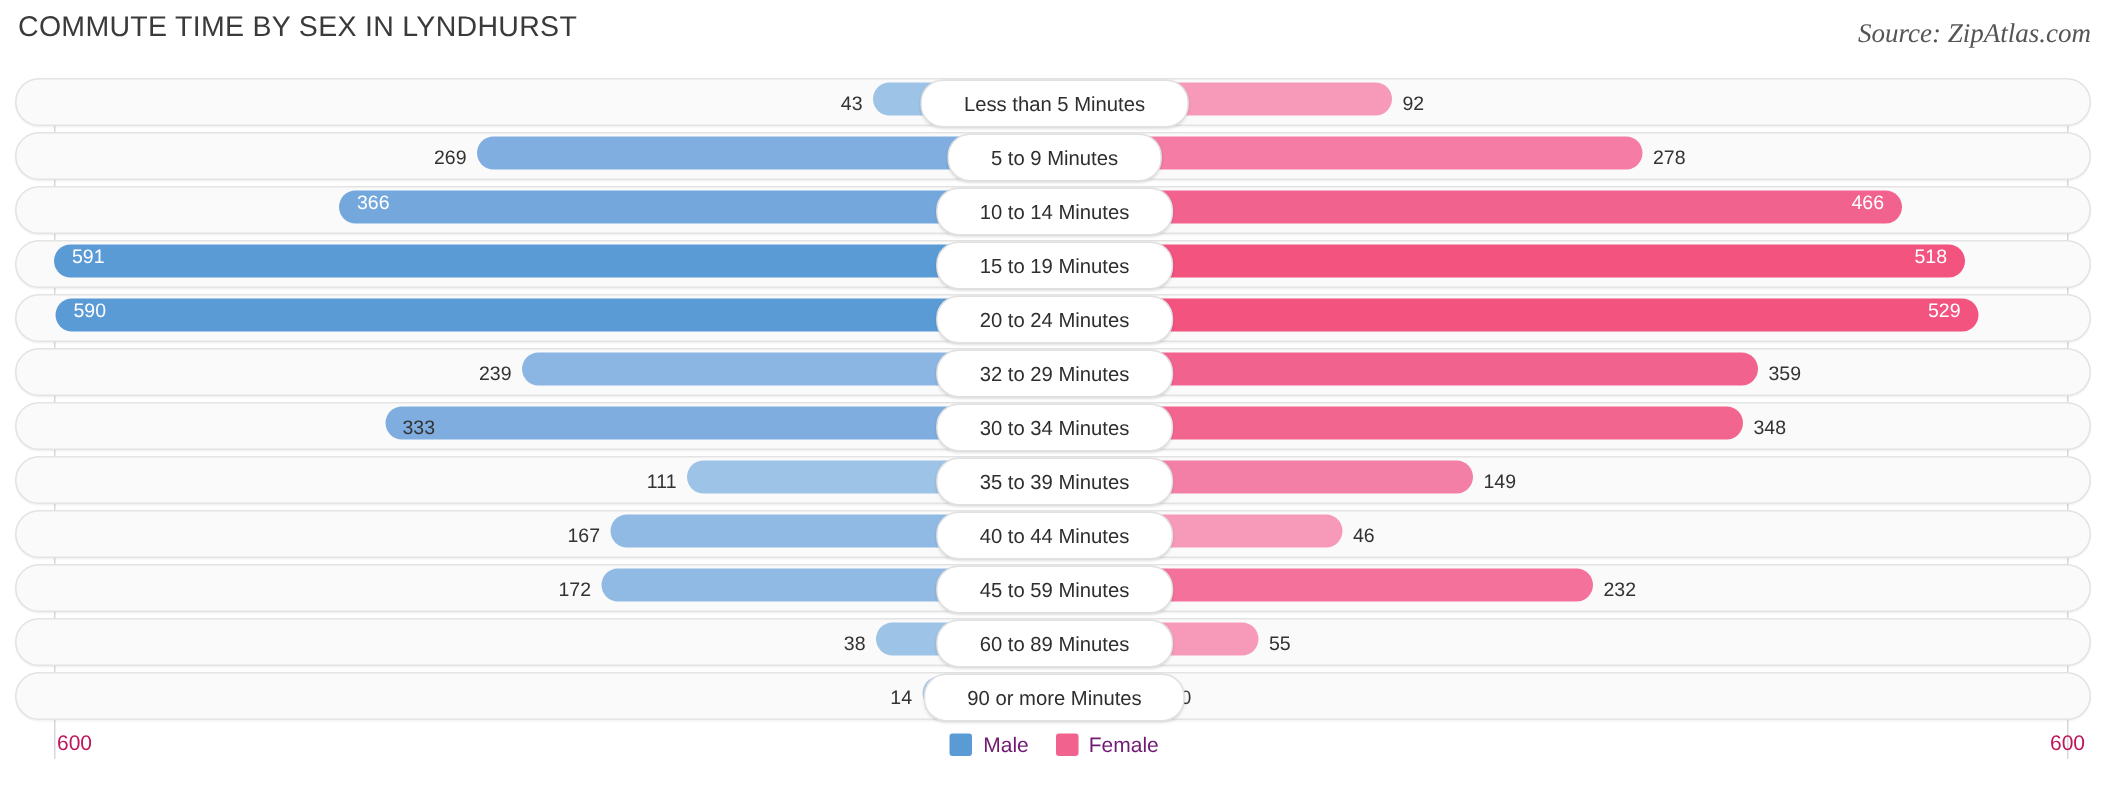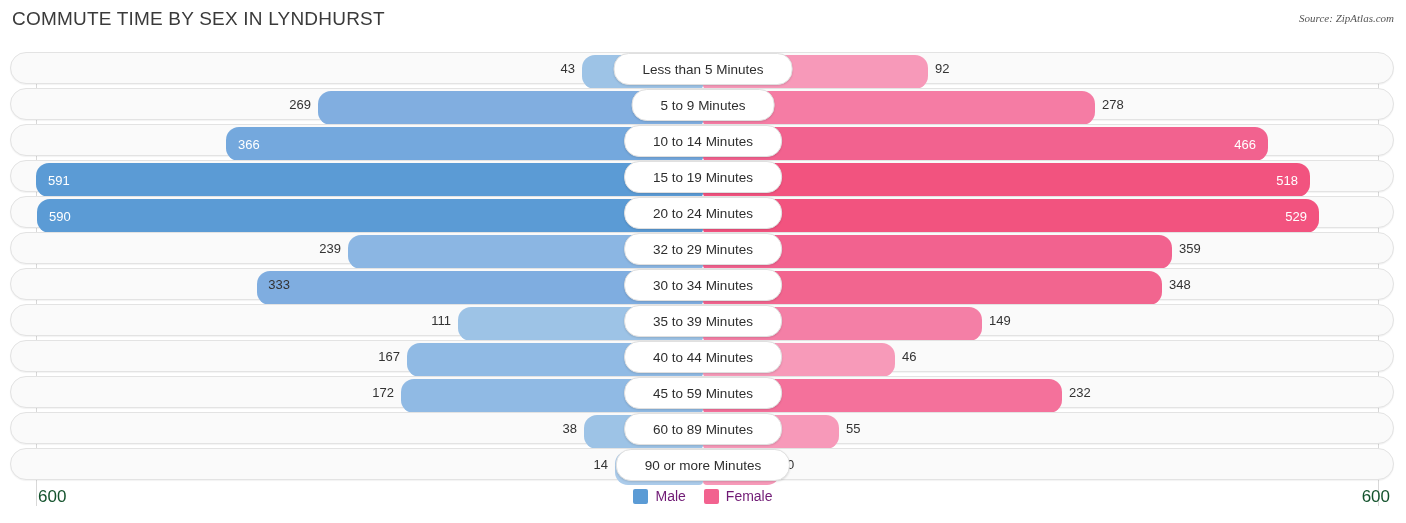--- a/index.html
+++ b/index.html
@@ -14,21 +14,21 @@
 
   
   .title{
     position:absolute;left:12px;top:8px;
     font-size:19px;color:#3a3a3a;letter-spacing:.2px;
     white-space:nowrap;
   }
   .source{
     position:absolute;right:12px;top:12px;
     font-family:"Liberation Serif", serif;
-    font-style:italic;font-size:11px;color:#555;
+    font-style:italic;font-size:18px;color:#555;
     white-space:nowrap;
   }
 
   
   .plot{
     position:absolute;left:0;top:52px;
     width:1406px;height:432px;
   }
   .gridline{
     position:absolute;top:0;bottom:-22px;width:1px;
@@ -46,22 +46,22 @@
     background:#fafafa;
     border:1px solid #e3e3e3;
     border-radius:16px;
     box-sizing:border-box;
     box-shadow:0 1px 1px rgba(0,0,0,.05);
   }
   .bars{
     position:absolute;left:0;top:0;width:1406px;height:32px;
   }
   .bar{
-    position:absolute;top:3px;height:34px;
-    display:flex;align-items:center;
+    position:absolute;top:3px;height:22px;
+    display:flex;align-items:flex-start;
     box-sizing:border-box;
   }
   .bar.male{
     justify-content:flex-start;
     border-radius:13px 4px 4px 13px;
   }
   .bar.female{
     justify-content:flex-end;
     border-radius:4px 13px 13px 4px;
   }
@@ -88,21 +88,21 @@
     font-size:13.5px;color:#2e2e2e;white-space:nowrap;
     box-shadow:0 1px 2px rgba(0,0,0,.12);
     z-index:5;
   }
 
   
   .axis{
     position:absolute;top:487px;left:0;width:1406px;height:22px;
   }
   .axis .tick{
-    position:absolute;top:0;font-size:17px;color:#14532d;
+    position:absolute;top:0;font-size:14px;color:#be185d;
   }
   .axis .tick.l{left:38px;}
   .axis .tick.r{right:16px;}
 
   .legend{
     position:absolute;top:488px;left:0;width:1406px;
     display:flex;align-items:center;justify-content:center;gap:18px;
   }
   .legend-item{display:flex;align-items:center;gap:7px;}
   .swatch{width:15px;height:15px;border-radius:2px;display:block;}

